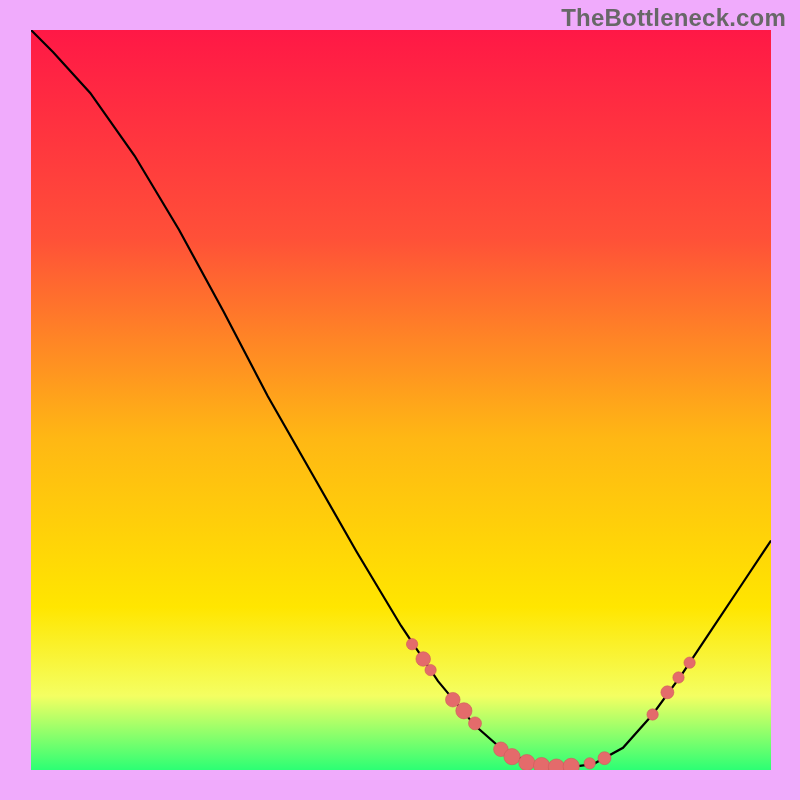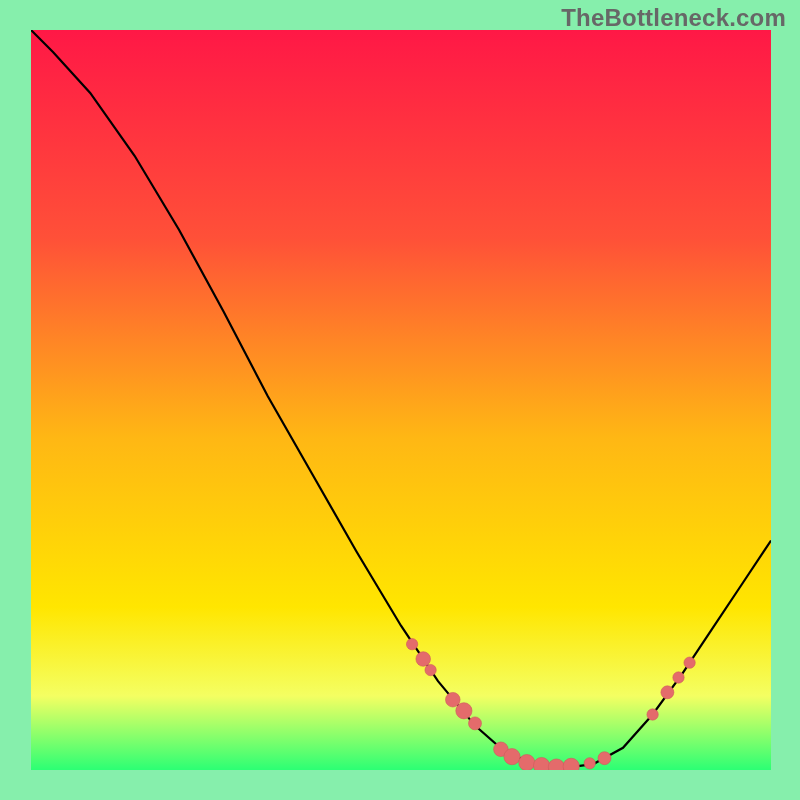--- a/index.html
+++ b/index.html
@@ -8,21 +8,21 @@
     background: #000;
     width: 800px;
     height: 800px;
     overflow: hidden;
     font-family: Arial, Helvetica, sans-serif;
   }
   .frame {
     position: relative;
     width: 800px;
     height: 800px;
-    background: #86efac;
+    background: #f0abfc;
   }
   .watermark {
     position: absolute;
     top: 4px;
     right: 14px;
     color: #676767;
     font-size: 24px;
     font-weight: bold;
     letter-spacing: 0.2px;
     z-index: 5;

